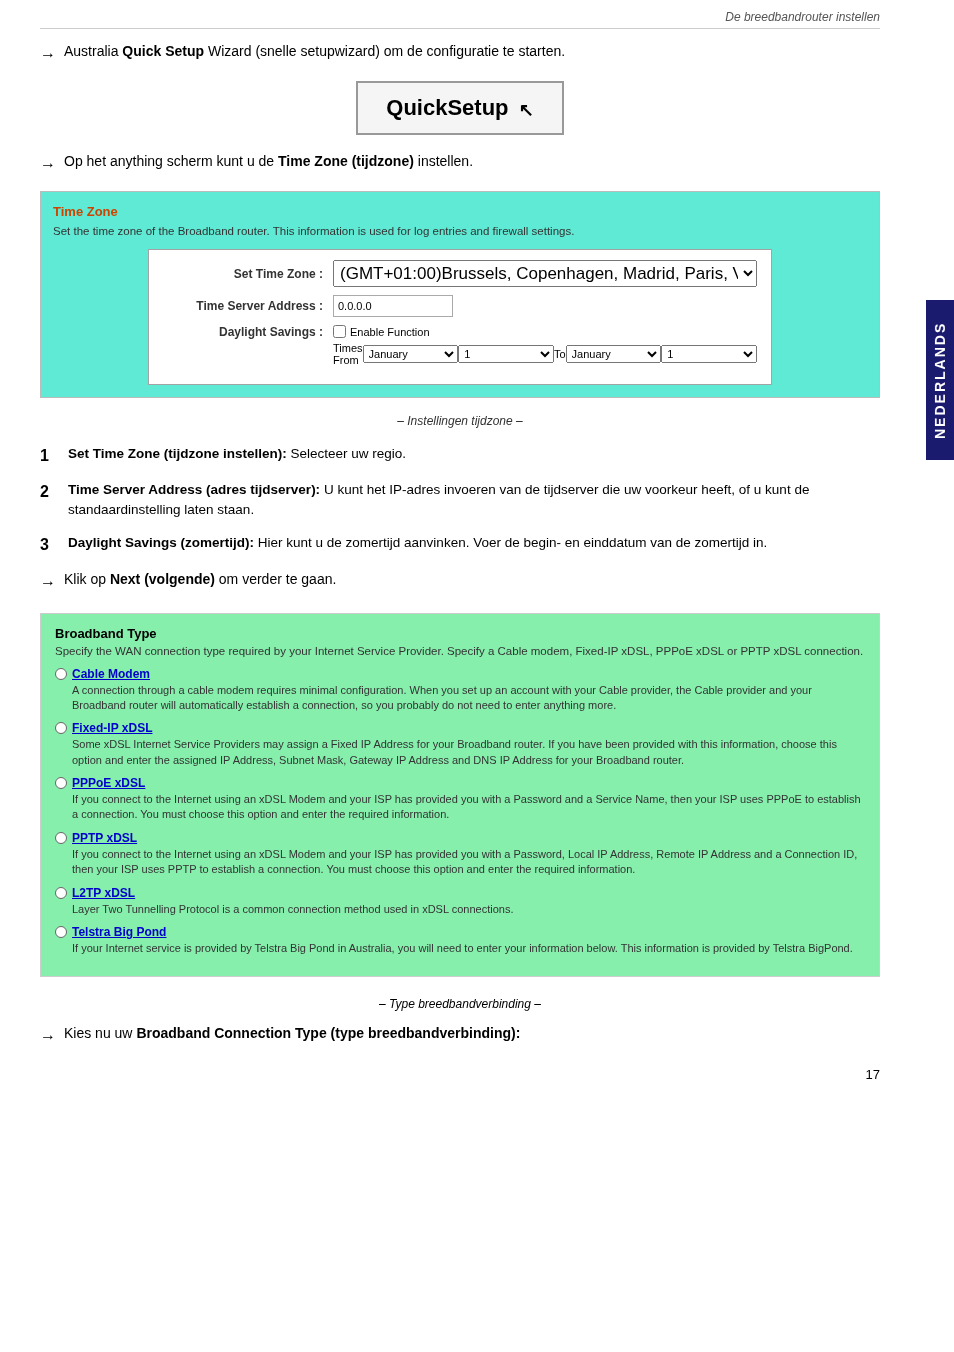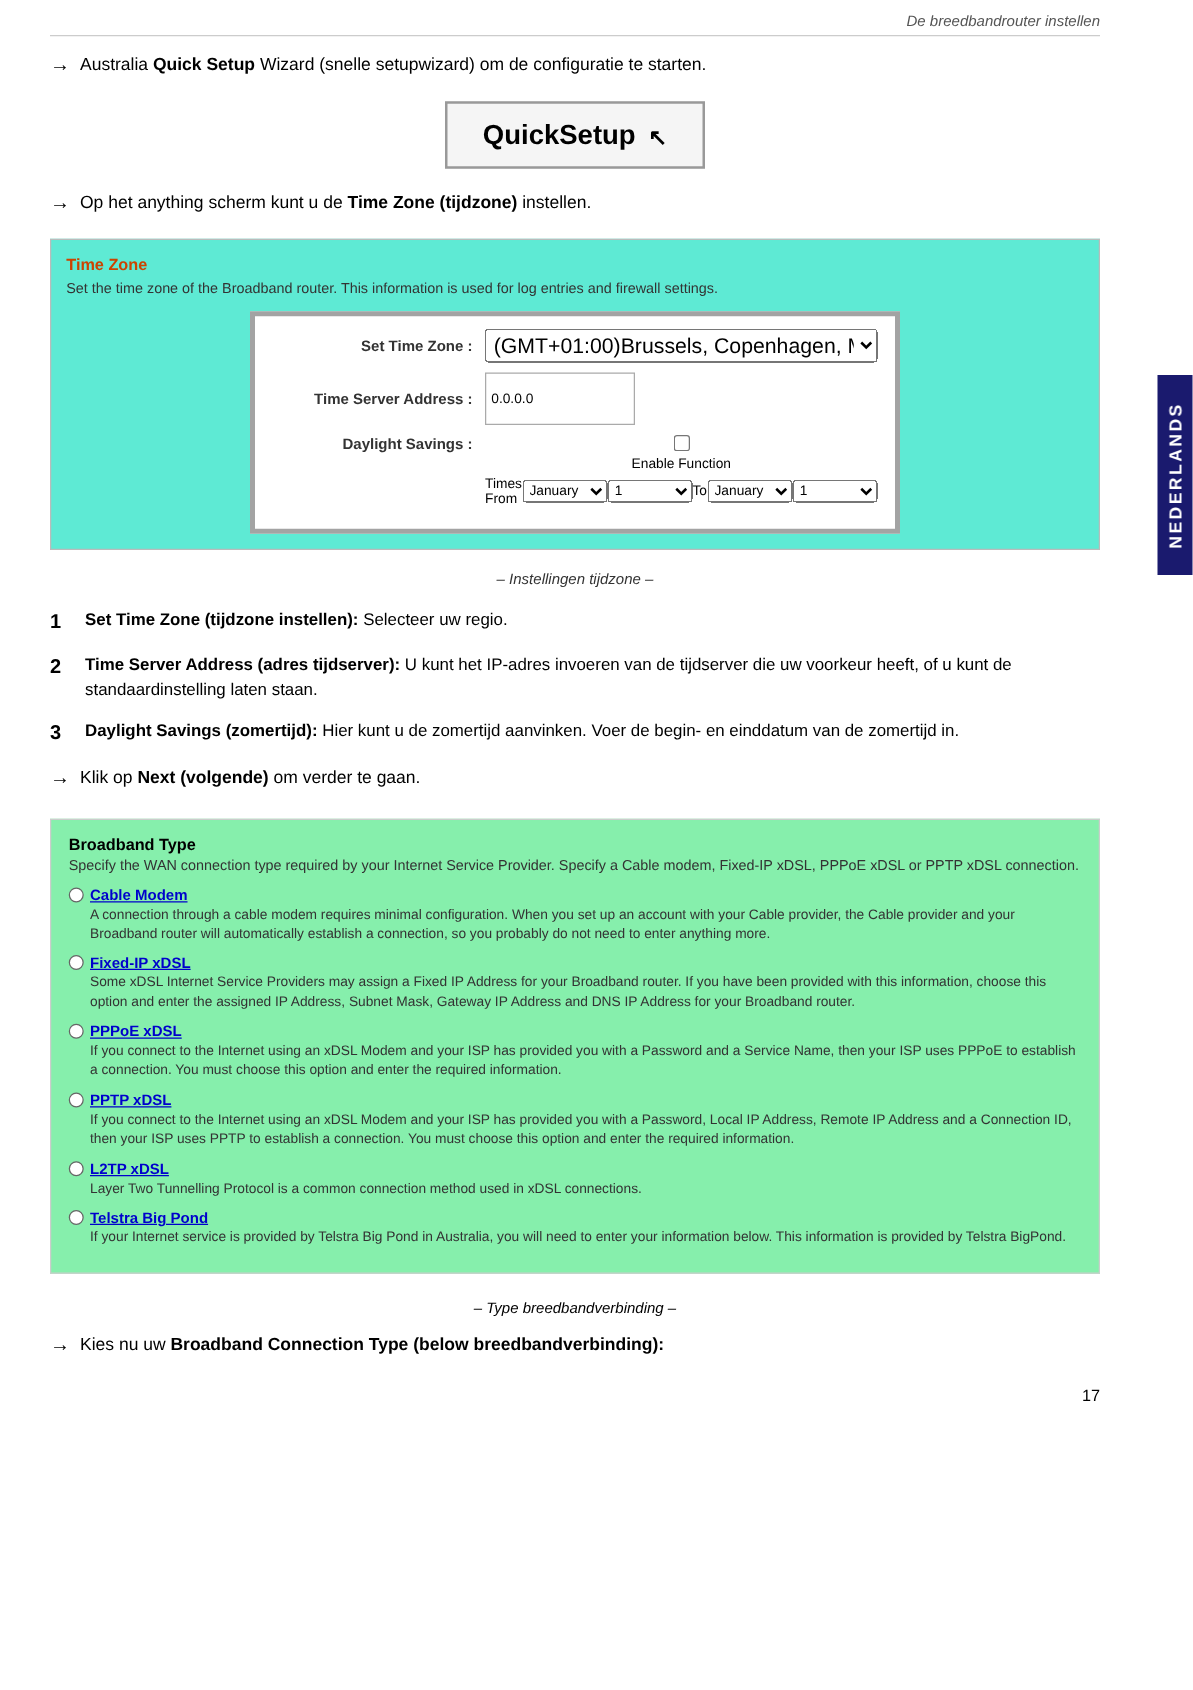--- a/index.html
+++ b/index.html
@@ -98,24 +98,24 @@
       font-weight: bold;
       margin-bottom: 6px;
     }
     .timezone-desc {
       font-size: 11.5px;
       color: #333;
       margin-bottom: 12px;
     }
     .timezone-form {
       background: #fff;
-      border: 4px solid #a3a3a3;
+      border: 1px solid #a3a3a3;
       padding: 10px 14px;
       margin: 0 auto;
-      width: 520px;
+      width: 624px;
     }
     .form-row {
       display: flex;
       align-items: center;
       margin-bottom: 8px;
     }
     .form-label {
       text-align: right;
       width: 170px;
       min-width: 170px;
@@ -128,38 +128,37 @@
       flex: 1;
     }
     .form-control select {
       font-size: 17px;
       width: 100%;
       padding: 2px;
     }
     .form-control input[type="text"] {
       font-size: 11px;
       width: 120px;
-      padding: 14px 4px;
+      padding: 4px 4px;
       border: 1px solid #aaa;
     }
     .daylight-row {
       display: flex;
       align-items: flex-start;
     }
     .daylight-inner {
       display: flex;
       flex-direction: column;
       gap: 4px;
     }
     .enable-row {
       display: flex;
       align-items: center;
       gap: 4px;
       font-size: 11px;
-      flex-direction: column;
     }
     .times-row {
       display: flex;
       align-items: center;
       gap: 0;
       font-size: 11px;
     }
     .times-row select {
       font-size: 11px;
       padding: 1px;
@@ -440,19 +439,19 @@
       </div>
       <div class="bb-option-desc">If your Internet service is provided by Telstra Big Pond in Australia, you will need to enter your information below. This information is provided by Telstra BigPond.</div>
     </div>
   </div>
 
   <div class="final-caption">– Type breedbandverbinding –</div>
 
   <div class="final-line intro-arrow">
     <span class="arrow-symbol">→</span>
     <span>
-      <span>Kies nu uw </span><strong>Broadband Connection Type (below breedbandverbinding):</strong>
+      <span>Kies nu uw </span><strong>Broadband Connection Type (type breedbandverbinding):</strong>
     </span>
   </div>
 
   <div class="page-number">17</div>
 
 </div>
 
 </body></html>

